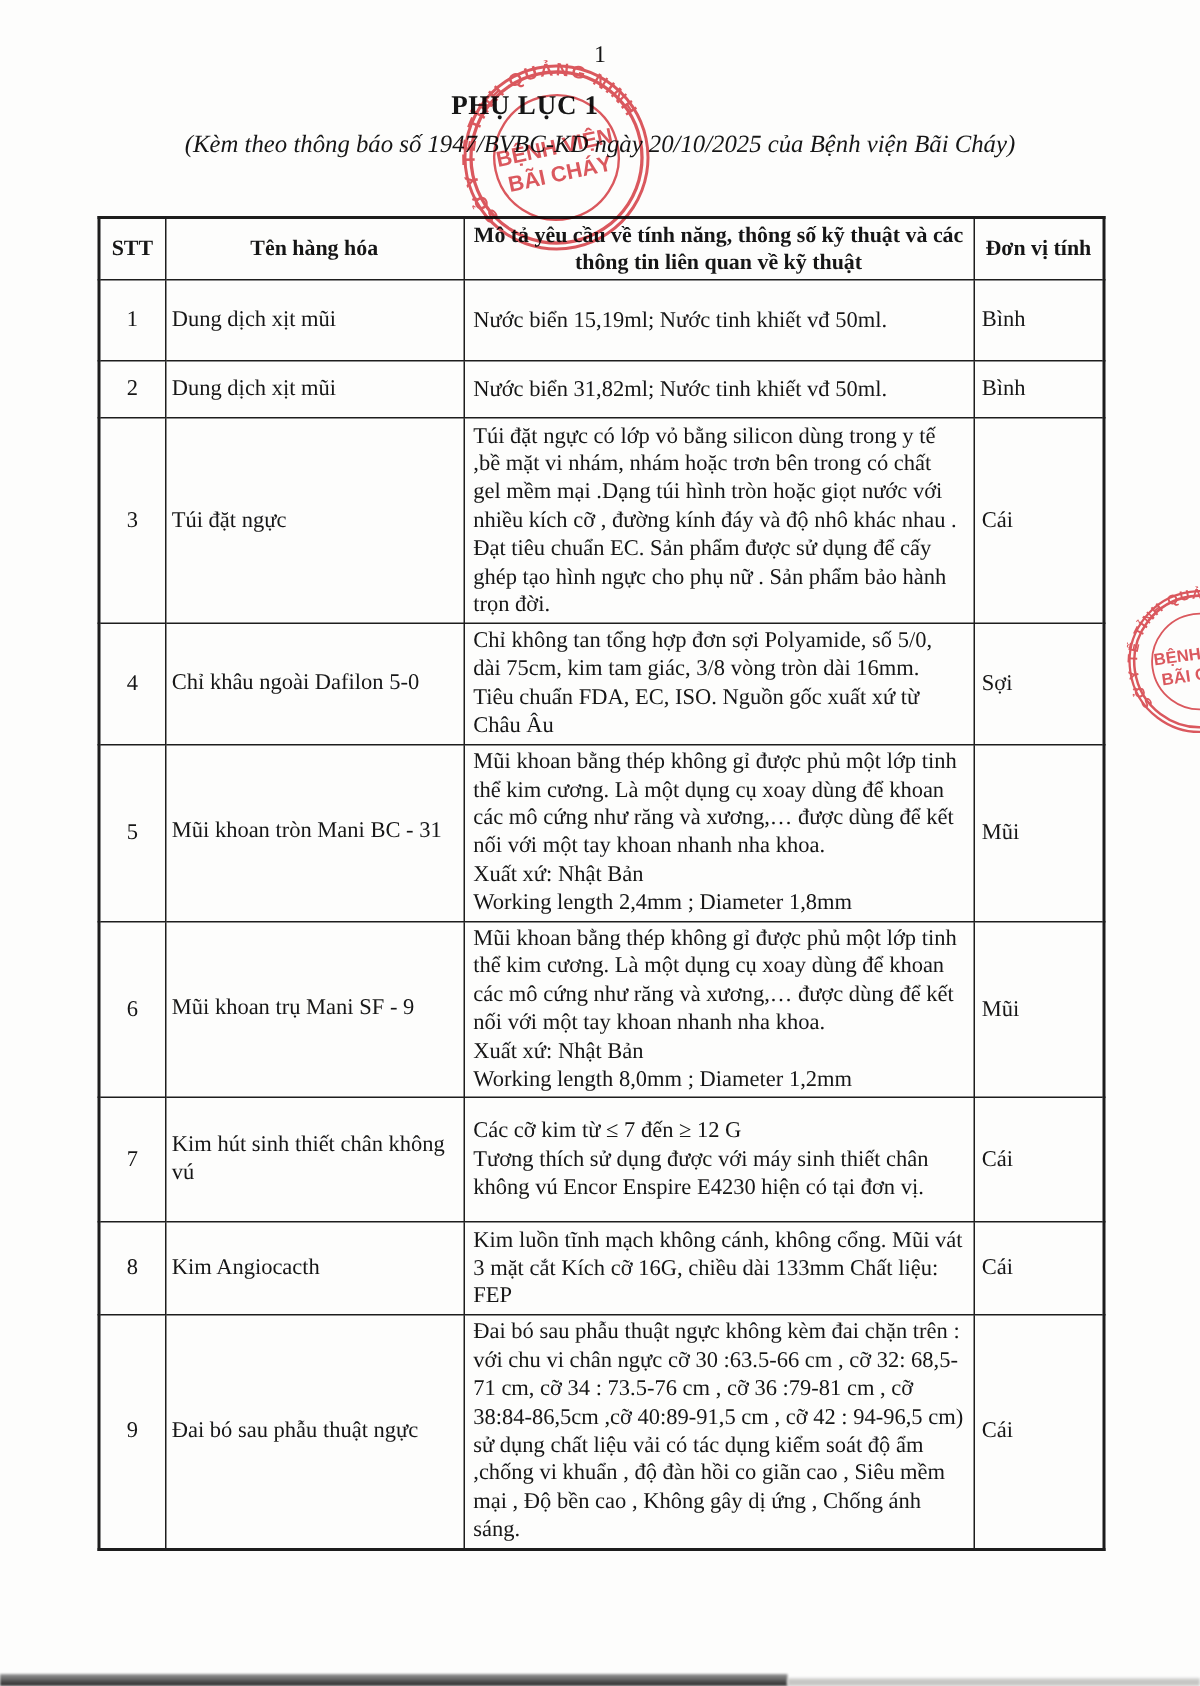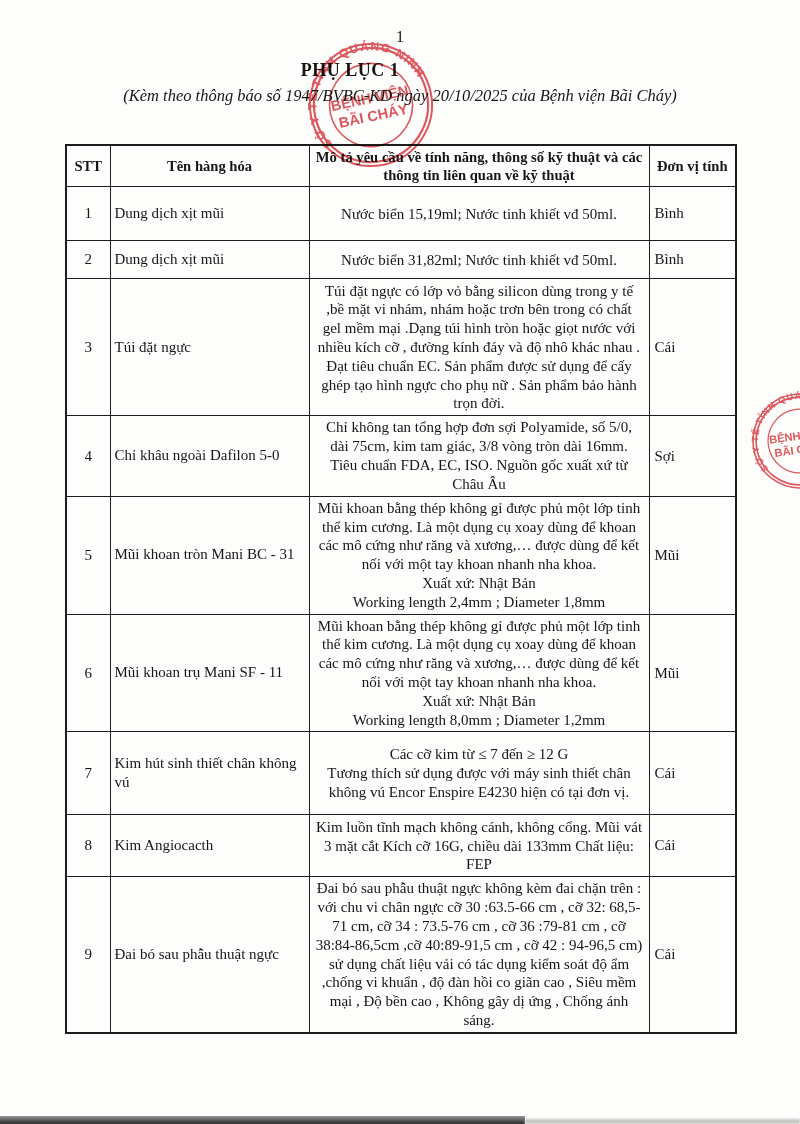--- a/index.html
+++ b/index.html
@@ -57,21 +57,21 @@
     font-size: 14.6px;
     font-weight: bold;
     text-align: center;
     line-height: 1.25;
     padding: 2px 4px;
   }
   .spec-table { border: 2px solid #1d1d1d; }
   td.c-stt  { text-align: center; }
   td.c-name { line-height: 1.3; padding: 2px 4px; }
   td.c-desc {
-    text-align: center;
+    text-align: left;
     line-height: 18.8px;
     white-space: pre-line;
     padding: 2px 6px;
   }
   td.c-unit { text-align: left; }
 
   .stamp {
     position: absolute;
     mix-blend-mode: multiply;
     opacity: .9;
@@ -143,21 +143,21 @@
   <tr style="height:118px">
     <td class="c-stt">5</td>
     <td class="c-name">Mũi khoan tròn Mani BC - 31</td>
     <td class="c-desc">Mũi khoan bằng thép không gỉ được phủ một lớp tinh thể kim cương. Là một dụng cụ xoay dùng để khoan các mô cứng như răng và xương,… được dùng để kết nối với một tay khoan nhanh nha khoa.
 Xuất xứ: Nhật Bản
 Working length 2,4mm ; Diameter 1,8mm</td>
     <td class="c-unit">Mũi</td>
   </tr>
   <tr style="height:116px">
     <td class="c-stt">6</td>
-    <td class="c-name">Mũi khoan trụ Mani SF - 11</td>
+    <td class="c-name">Mũi khoan trụ Mani SF - 9</td>
     <td class="c-desc">Mũi khoan bằng thép không gỉ được phủ một lớp tinh thể kim cương. Là một dụng cụ xoay dùng để khoan các mô cứng như răng và xương,… được dùng để kết nối với một tay khoan nhanh nha khoa.
 Xuất xứ: Nhật Bản
 Working length 8,0mm ; Diameter 1,2mm</td>
     <td class="c-unit">Mũi</td>
   </tr>
   <tr style="height:83px">
     <td class="c-stt">7</td>
     <td class="c-name">Kim hút sinh thiết chân không vú</td>
     <td class="c-desc">Các cỡ kim từ ≤ 7 đến ≥ 12 G
 Tương thích sử dụng được với máy sinh thiết chân không vú Encor Enspire E4230 hiện có tại đơn vị.</td>

